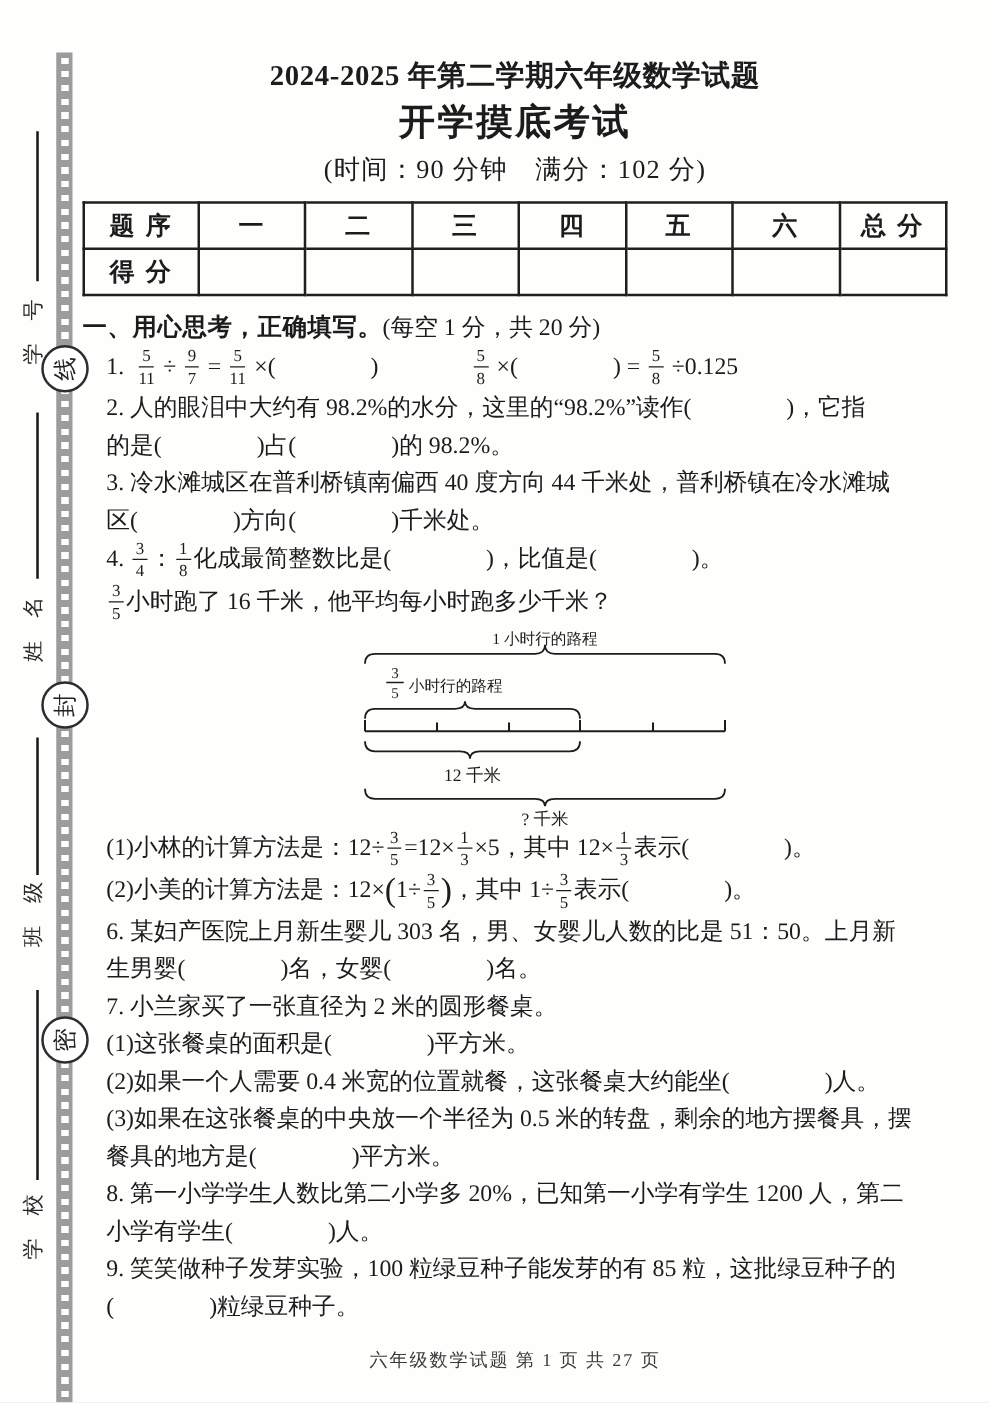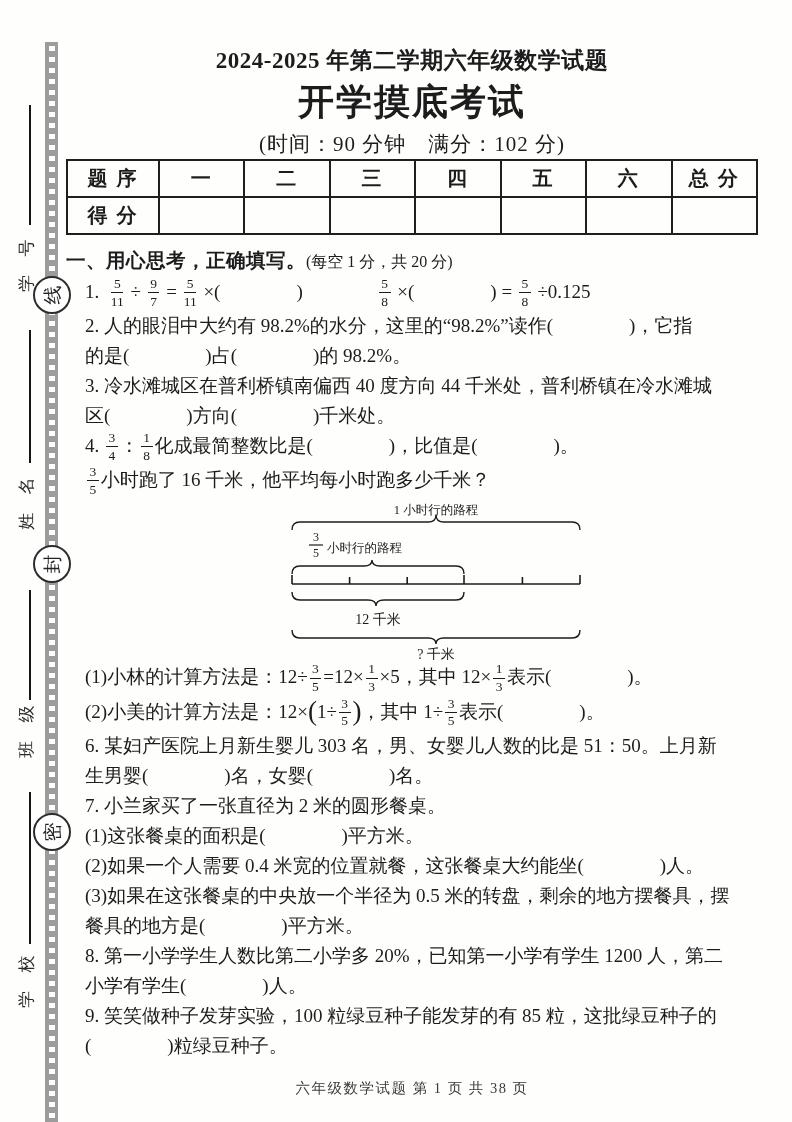--- a/index.html
+++ b/index.html
@@ -22,31 +22,31 @@
   }
   .seal-stamp{
     position:absolute;left:33px;width:34px;height:34px;border:2px solid #2d2d2d;
     border-radius:50%;background:#fff;display:flex;align-items:center;justify-content:center;
     font-size:19px;color:#222;z-index:2;
   }
   .seal-stamp span{transform:rotate(-90deg);display:block;}
   
   .content{position:absolute;left:66px;right:34px;top:46px;}
   .title{margin:0;text-align:center;font-size:23px;font-weight:bold;letter-spacing:0.5px;line-height:1.3;}
-  .subtitle{margin:4px 0 0 0;text-align:center;font-size:36px;font-weight:bold;letter-spacing:2px;line-height:1.25;}
+  .subtitle{margin:4px 0 0 0;text-align:center;font-size:29px;font-weight:bold;letter-spacing:2px;line-height:1.25;}
   .meta{margin-top:5px;text-align:center;font-size:21px;letter-spacing:1px;}
-  table.score{border-collapse:collapse;width:100%;margin-top:1px;table-layout:fixed;}
+  table.score{border-collapse:collapse;width:100%;margin-top:12px;table-layout:fixed;}
   table.score td{
     border:2px solid #1f1f1f;height:33px;text-align:center;vertical-align:middle;
     font-size:20px;font-weight:600;letter-spacing:2px;
   }
   table.score td.lbl{width:88px;}
   .section-heading{margin-top:11px;font-size:19.5px;line-height:28px;}
   .section-heading .bold{font-weight:bold;font-family:"Liberation Sans","DejaVu Sans",sans-serif;letter-spacing:0.5px;}
-  .section-heading .note{font-size:16px;}
+  .section-heading .note{font-size:19px;}
   .questions{padding-left:19px;font-size:19px;}
   .qline{line-height:29px;margin:1px 0;white-space:pre-wrap;min-height:29px;}
   .frac{
     display:inline-flex;flex-direction:column;align-items:center;vertical-align:middle;
     font-size:13.5px;line-height:1.15;margin:0 2px;position:relative;top:-1px;
   }
   .frac .num{border-bottom:1.4px solid #1c1c1c;padding:0 2.5px 0.5px 2.5px;}
   .frac .den{padding-top:0.5px;}
   .bigparen{font-size:27px;vertical-align:middle;line-height:0;position:relative;top:-2px;}
   .gap{display:inline-block;}
@@ -155,14 +155,14 @@
         <div class="qline"><span>(2)如果一个人需要 0.4 米宽的位置就餐，这张餐桌大约能坐(　　　　)人。</span></div>
         <div class="qline"><span>(3)如果在这张餐桌的中央放一个半径为 0.5 米的转盘，剩余的地方摆餐具，摆</span></div>
         <div class="qline"><span>餐具的地方是(　　　　)平方米。</span></div>
         <div class="qline"><span>8. 第一小学学生人数比第二小学多 20%，已知第一小学有学生 1200 人，第二</span></div>
         <div class="qline"><span>小学有学生(　　　　)人。</span></div>
         <div class="qline"><span>9. 笑笑做种子发芽实验，100 粒绿豆种子能发芽的有 85 粒，这批绿豆种子的</span></div>
         <div class="qline"><span>(　　　　)粒绿豆种子。</span></div>
       </div>
   </div>
 
-  <div class="footer">六年级数学试题 第 1 页 共 38 页</div>
+  <div class="footer">六年级数学试题 第 1 页 共 27 页</div>
 </div>
 
 </body></html>

